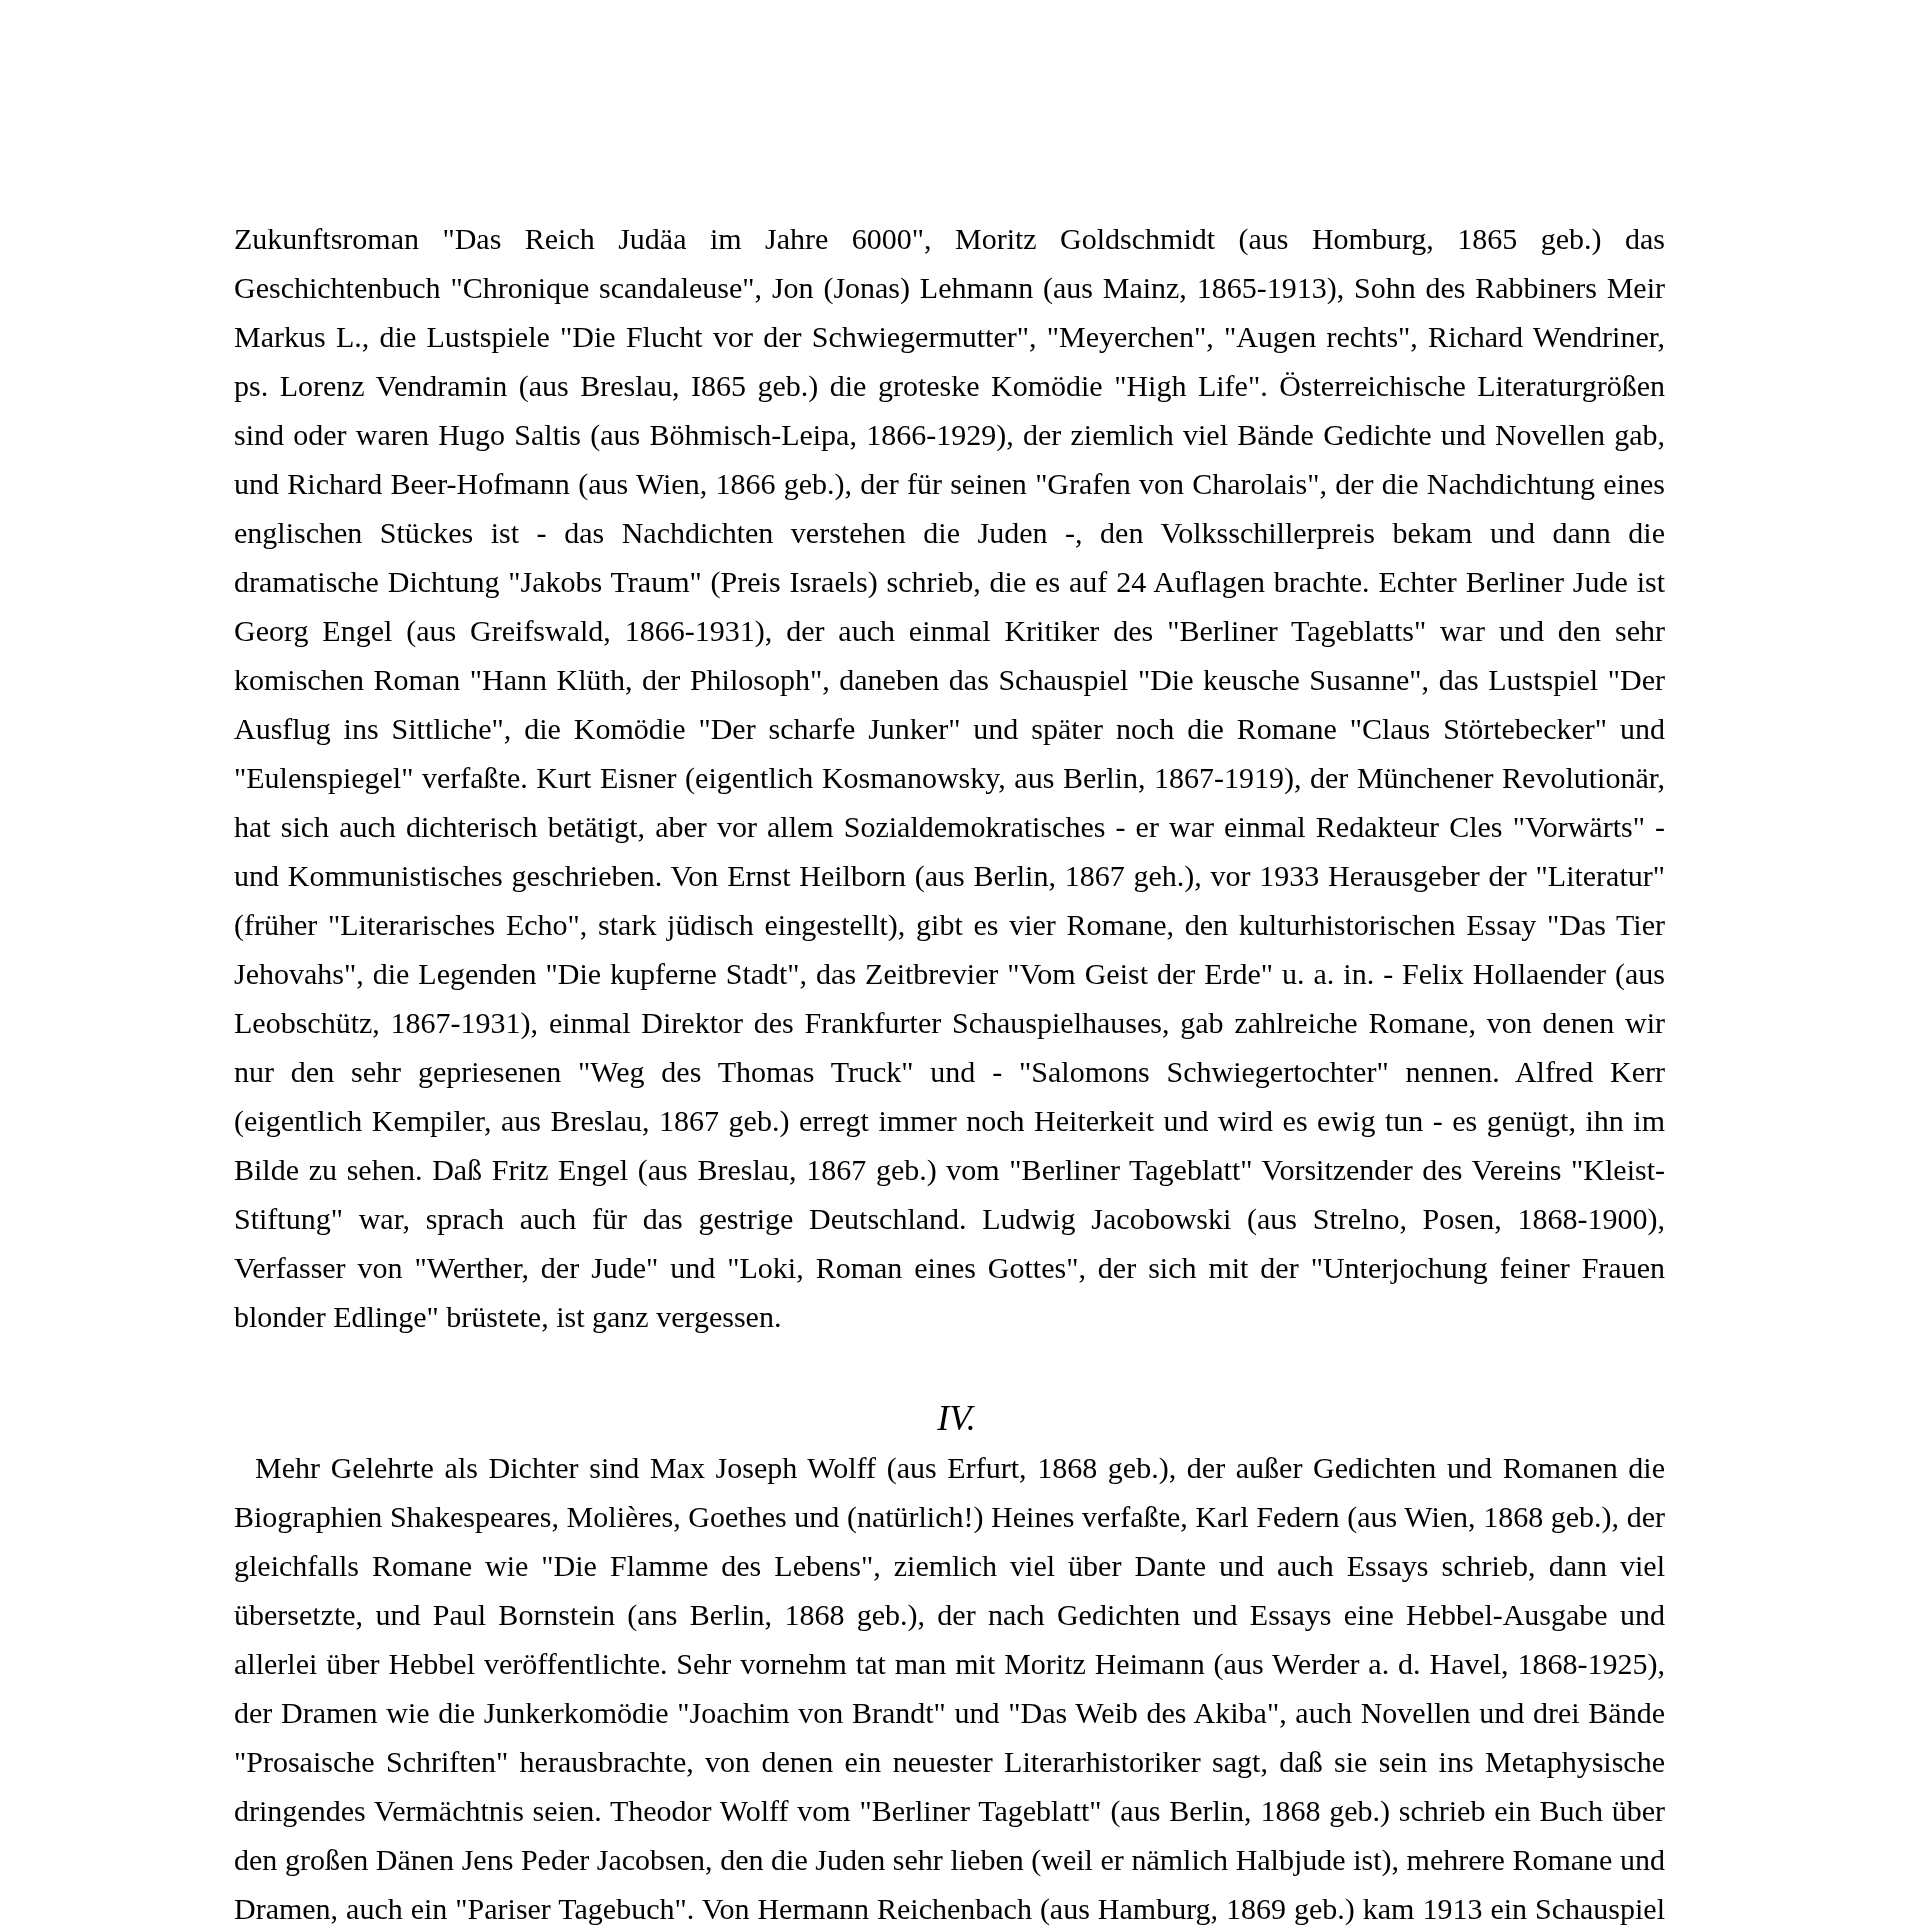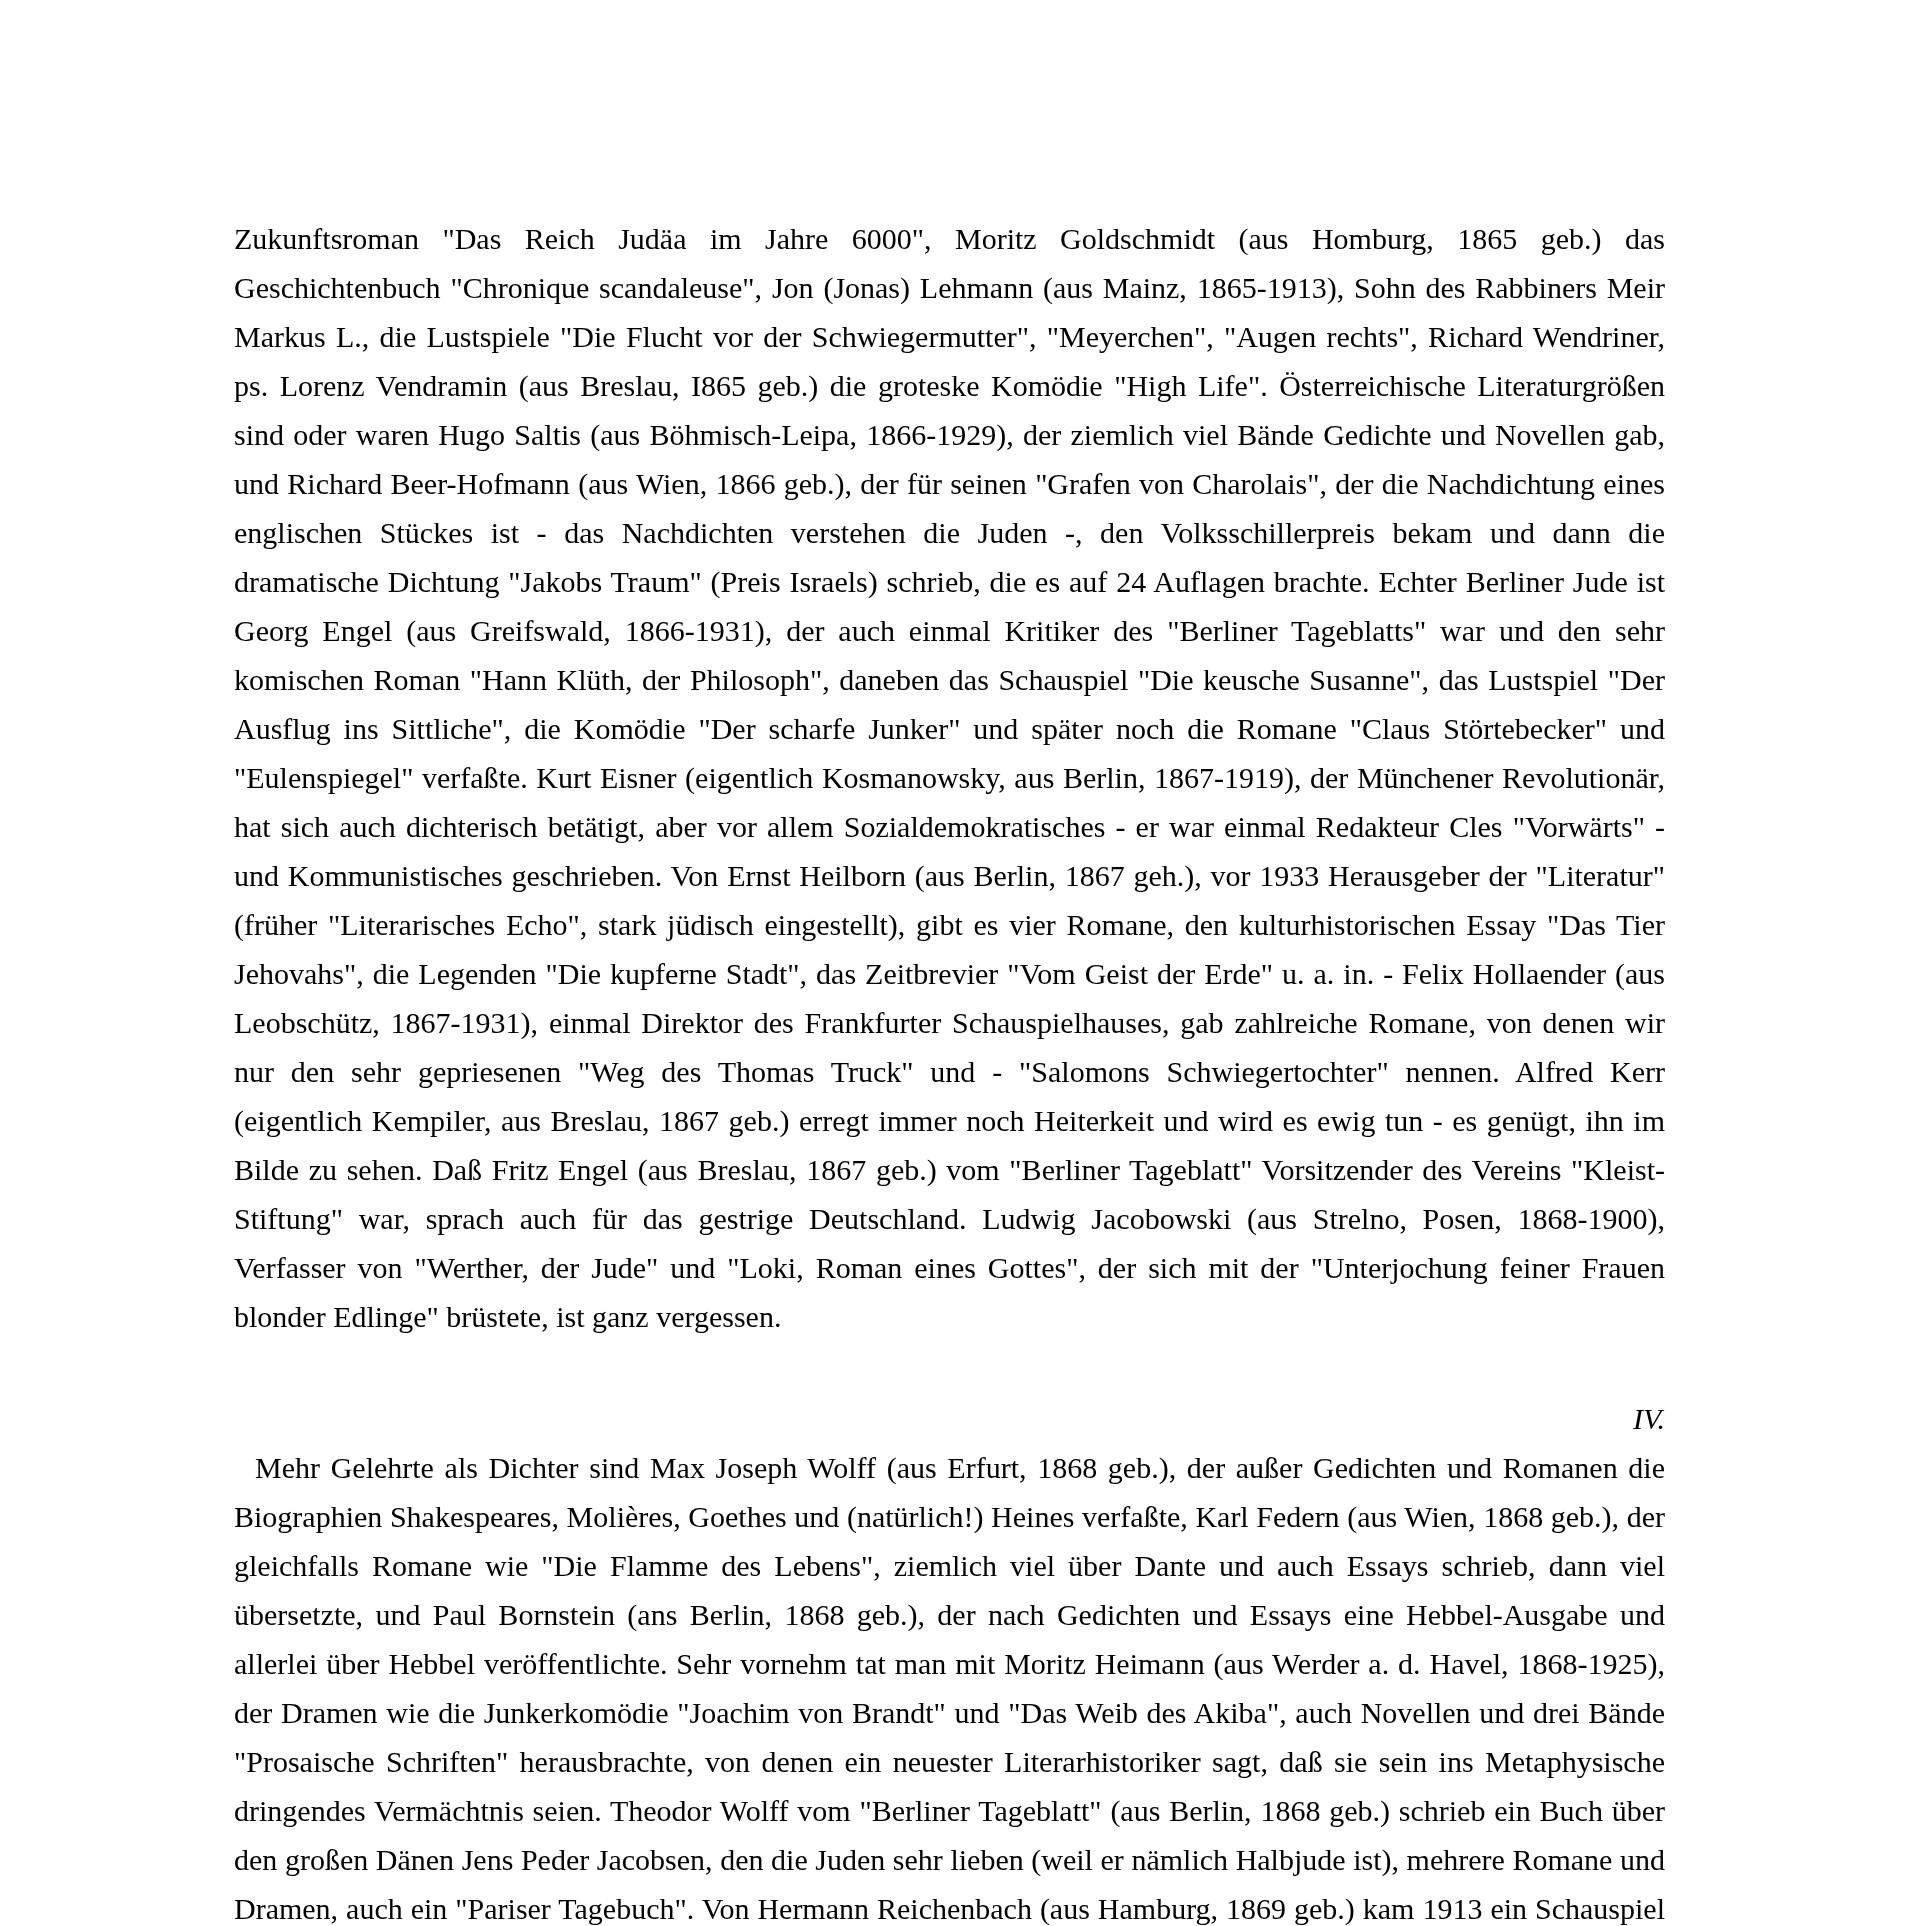--- a/index.html
+++ b/index.html
@@ -34,29 +34,29 @@
     hyphens: none;
     -webkit-hyphens: none;
     word-spacing: 0px;
     letter-spacing: 0px;
   }
   .para-first {
     text-indent: 0;
   }
   .section-head {
     font-family: "Liberation Serif", "DejaVu Serif", serif;
-    font-size: 30px;
+    font-size: 36px;
     line-height: 49px;
     font-style: italic;
     font-weight: normal;
     color: #000000;
     margin: 0;
     padding: 0;
     text-indent: 14px;
-    text-align: right;
+    text-align: center;
   }
   .gap-before-section {
     height: 53px;
   }
   .para-indent {
     text-indent: 21px;
   }
 </style>
 </head>
 <body>

